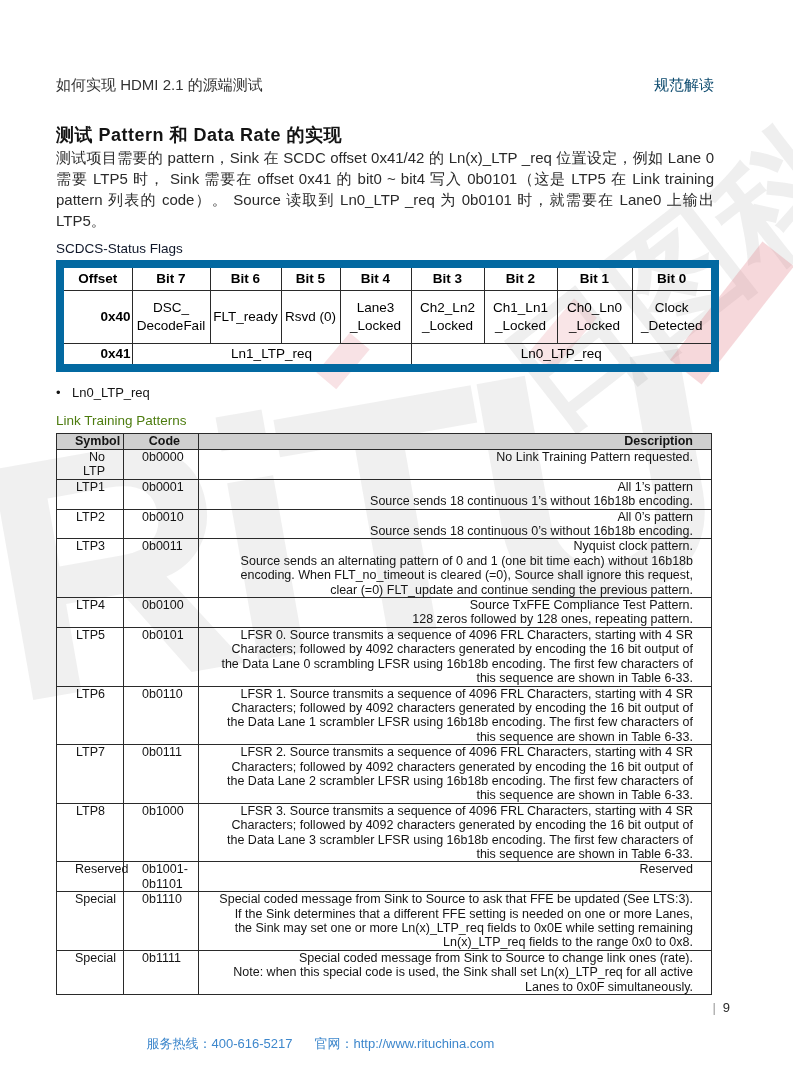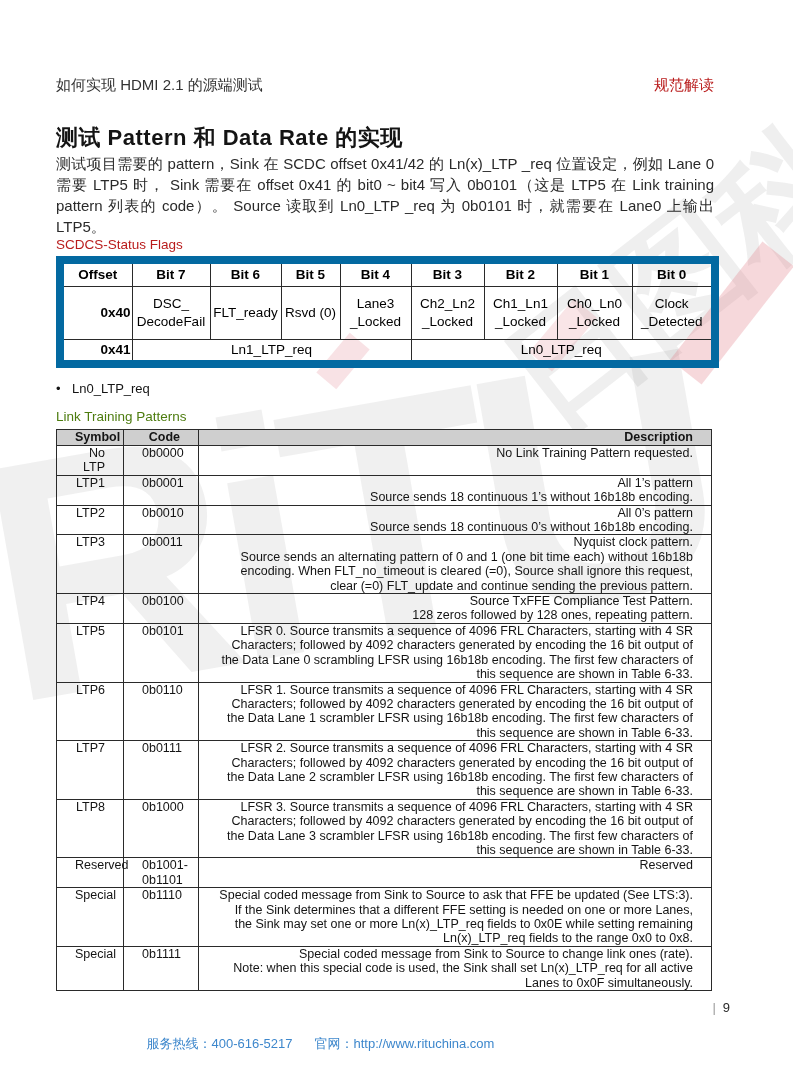--- a/index.html
+++ b/index.html
@@ -15,24 +15,24 @@
              background:rgba(225,125,135,0.30);transform:rotate(38deg);}
   .wm-pink-b{position:absolute;left:330px;top:335px;width:26px;height:52px;
              background:rgba(225,125,135,0.22);transform:rotate(40deg);}
   .wm-pink-c{position:absolute;left:548px;top:300px;width:30px;height:70px;
              background:rgba(225,125,135,0.20);transform:rotate(40deg);}
   
   .content{position:absolute;left:56px;top:0;width:658px;z-index:1;}
   .hdr{display:flex;justify-content:space-between;align-items:baseline;
        padding-top:76px;font-size:15px;}
   .hdr-left{color:#333333;}
-  .hdr-right{color:#b91c1c;}
-  .title{margin-top:28px;font-size:22px;font-weight:bold;color:#141414;letter-spacing:0.5px;}
+  .hdr-right{color:#0c4a6e;}
+  .title{margin-top:28px;font-size:18px;font-weight:bold;color:#141414;letter-spacing:0.5px;}
   .intro{font-size:15px;line-height:21px;color:#2a2a2a;text-align:justify;}
-  .caption{font-size:13.5px;color:#b91c1c;}
+  .caption{margin-top:10px;font-size:13.5px;color:#0f172a;}
   .caption2{margin-top:12px;font-size:13.5px;color:#4d7c0f;}
   
   .t1{margin-top:4px;border-collapse:collapse;width:655px;font-size:13.5px;color:#000000;
       border:8px solid #0369a1;table-layout:fixed;}
   .t1 th,.t1 td{border:1px solid #2a2a2a;text-align:center;vertical-align:middle;
                 padding:1px 1px;line-height:18px;overflow:hidden;}
   .t1 th{font-weight:bold;height:20px;}
   .t1 td.offset{font-weight:bold;text-align:right;}
   .t1 tr.tall td{height:50px;}
   

